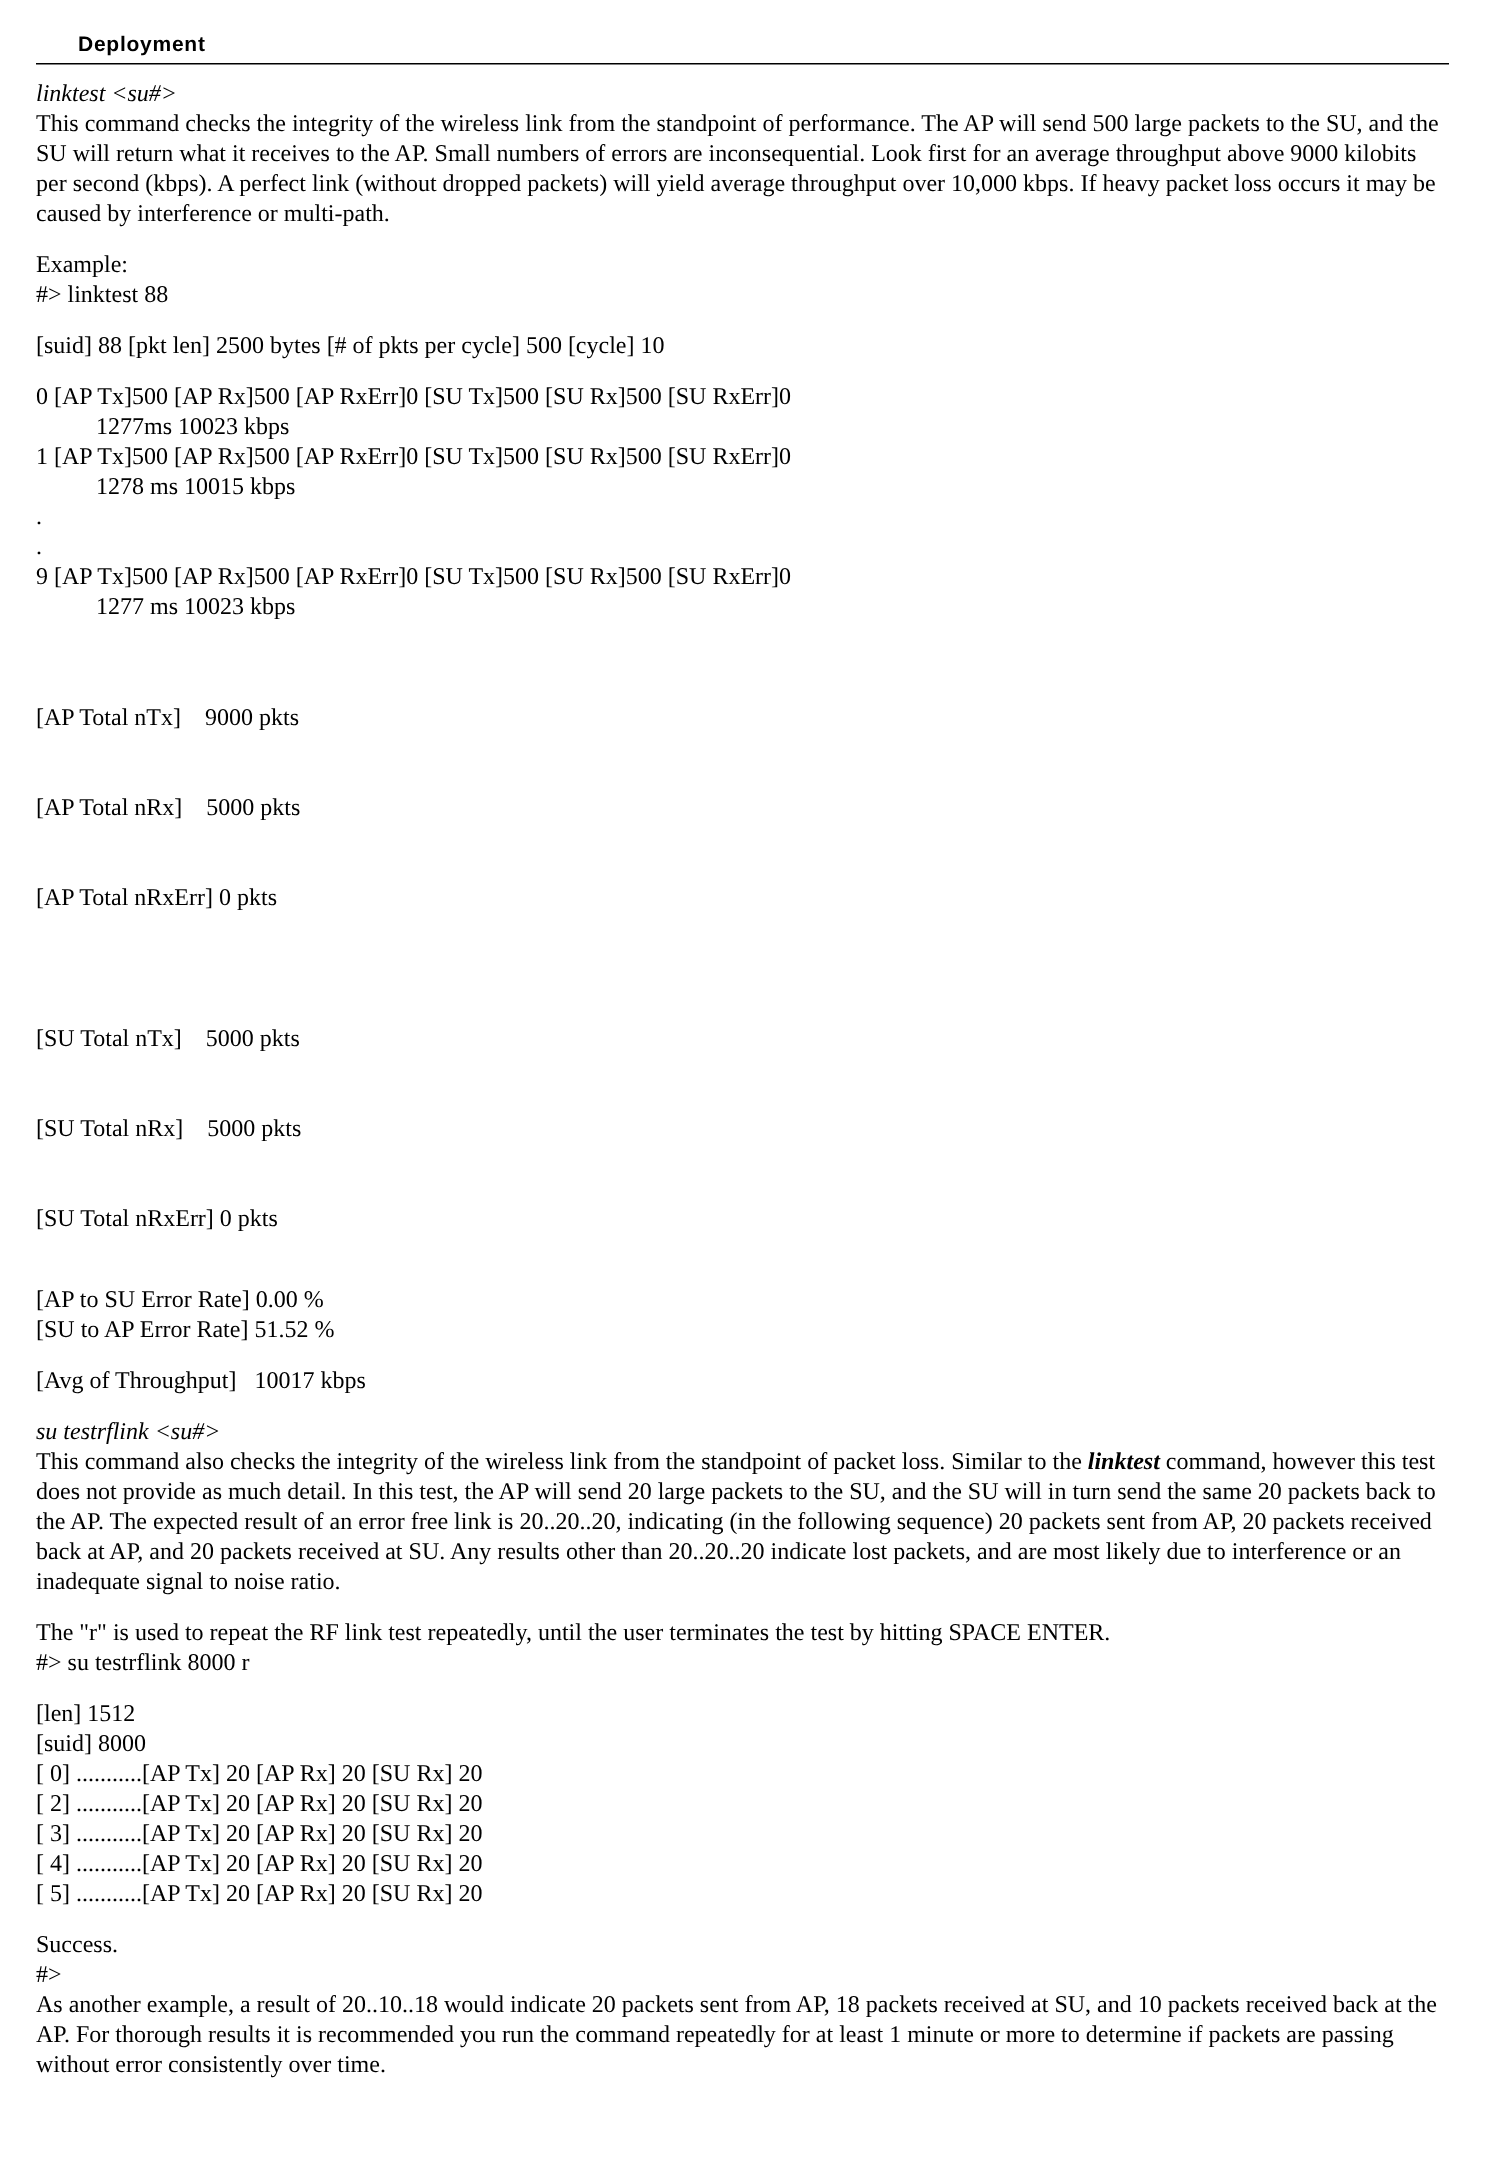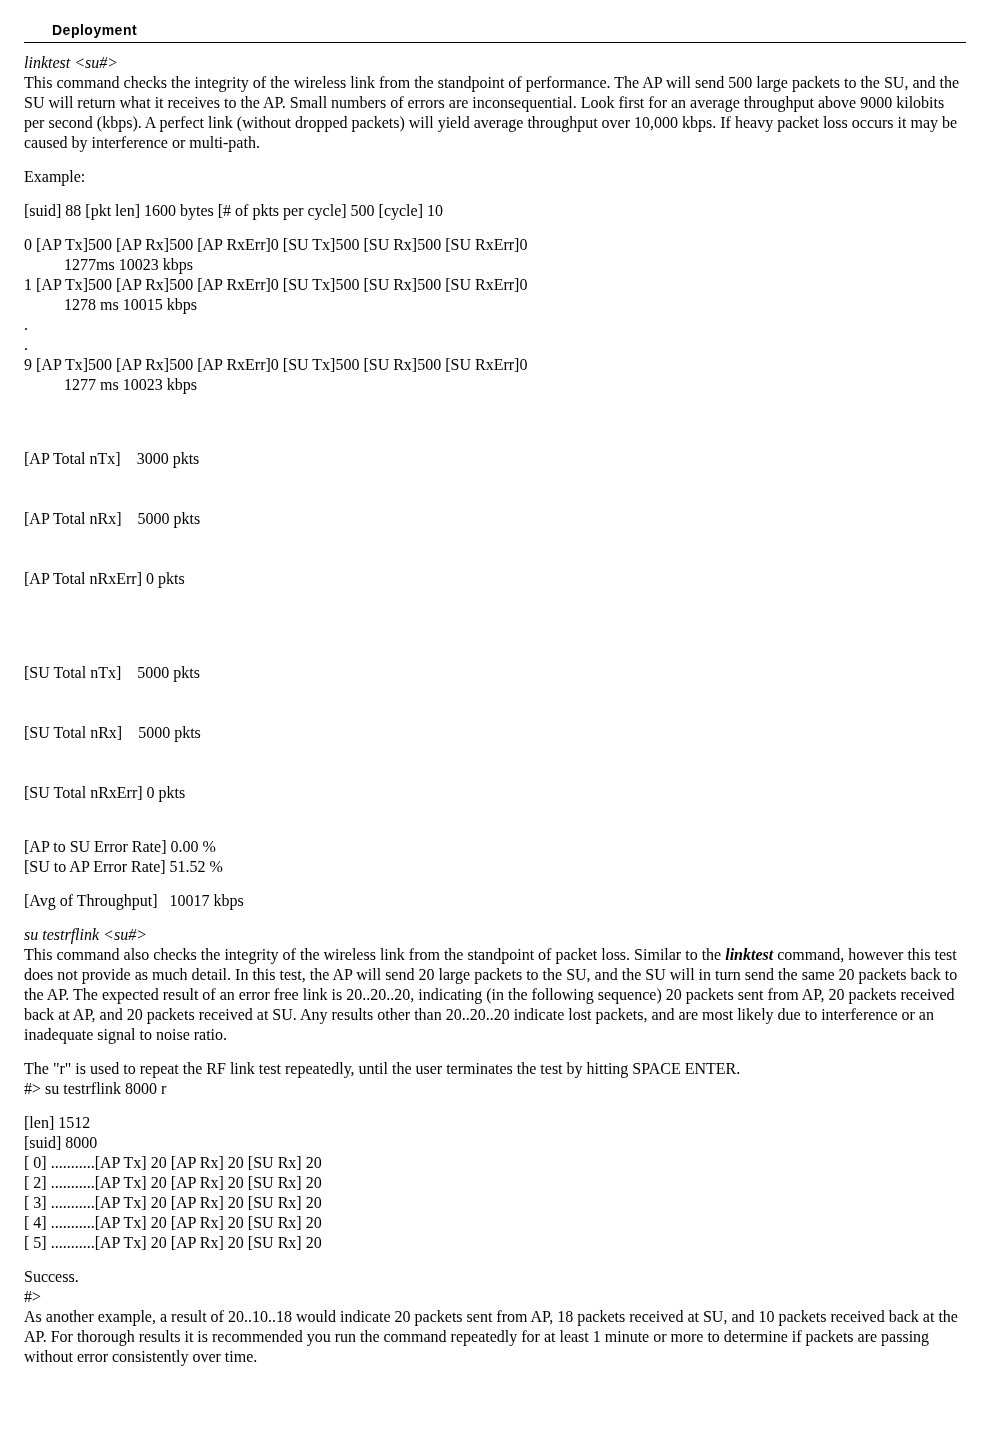--- a/index.html
+++ b/index.html
@@ -64,37 +64,38 @@
 <div class="header-section">
   <span class="section-title">Deployment</span>
   <hr class="hr-line">
 </div>
 
 <p class="tight cmd-heading">linktest  &lt;su#&gt;</p>
 <p>This command checks the integrity of the wireless link from the standpoint of performance.  The AP will send 500 large packets to the SU, and the SU will return what it receives to the AP.  Small numbers of errors are inconsequential.  Look first for an average throughput above 9000 kilobits per second (kbps).  A perfect link (without dropped packets) will yield average throughput over 10,000 kbps.  If heavy packet loss occurs it may be caused by interference or multi-path.</p>
 
 <div class="block">
   <div class="row">Example:</div>
+  <div class="row">#&gt; linktest 88</div>
 </div>
 
-<div class="block">[suid] 88 [pkt len] 1600 bytes [# of pkts per cycle] 500 [cycle] 10</div>
+<div class="block">[suid] 88 [pkt len] 2500 bytes [# of pkts per cycle] 500 [cycle] 10</div>
 
 <div class="block">
   <div class="row">0  [AP Tx]500 [AP Rx]500 [AP RxErr]0  [SU Tx]500 [SU Rx]500 [SU RxErr]0</div>
   <div class="row indent">1277ms  10023 kbps</div>
   <div class="row">1  [AP Tx]500 [AP Rx]500 [AP RxErr]0  [SU Tx]500 [SU Rx]500 [SU RxErr]0</div>
   <div class="row indent">1278 ms  10015 kbps</div>
   <div class="row">.</div>
   <div class="row">.</div>
   <div class="row">9  [AP Tx]500 [AP Rx]500 [AP RxErr]0  [SU Tx]500 [SU Rx]500 [SU RxErr]0</div>
   <div class="row indent">1277 ms  10023 kbps</div>
 </div>
 
 <div class="block pre">
-  <div class="row">[AP Total nTx]    3000 pkts</div>
+  <div class="row">[AP Total nTx]    9000 pkts</div>
   <div class="row">[AP Total nRx]    5000 pkts</div>
   <div class="row">[AP Total nRxErr] 0 pkts</div>
 </div>
 
 <div class="block pre">
   <div class="row">[SU Total nTx]    5000 pkts</div>
   <div class="row">[SU Total nRx]    5000 pkts</div>
   <div class="row">[SU Total nRxErr] 0 pkts</div>
 </div>
 

